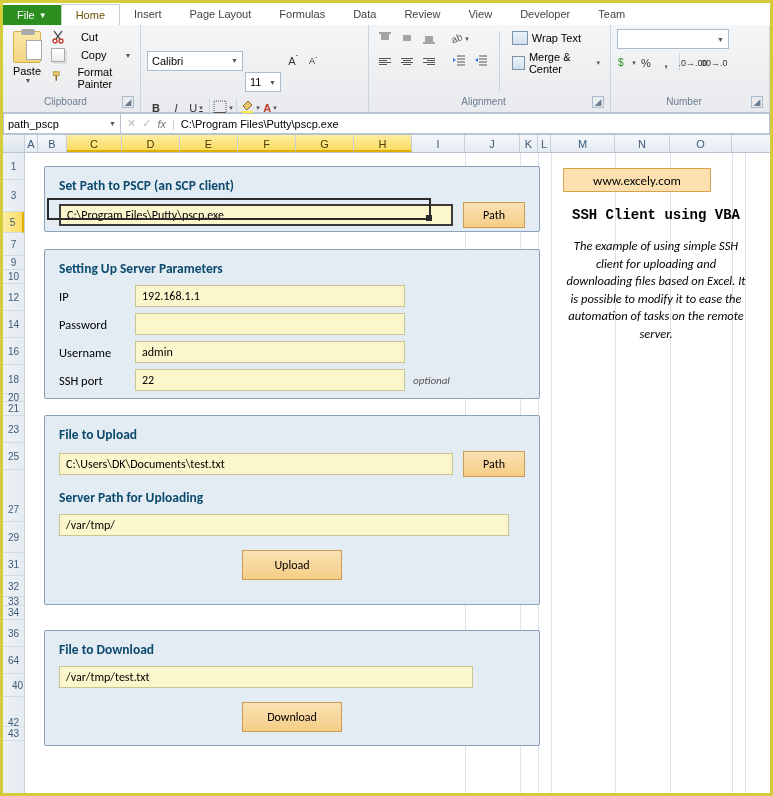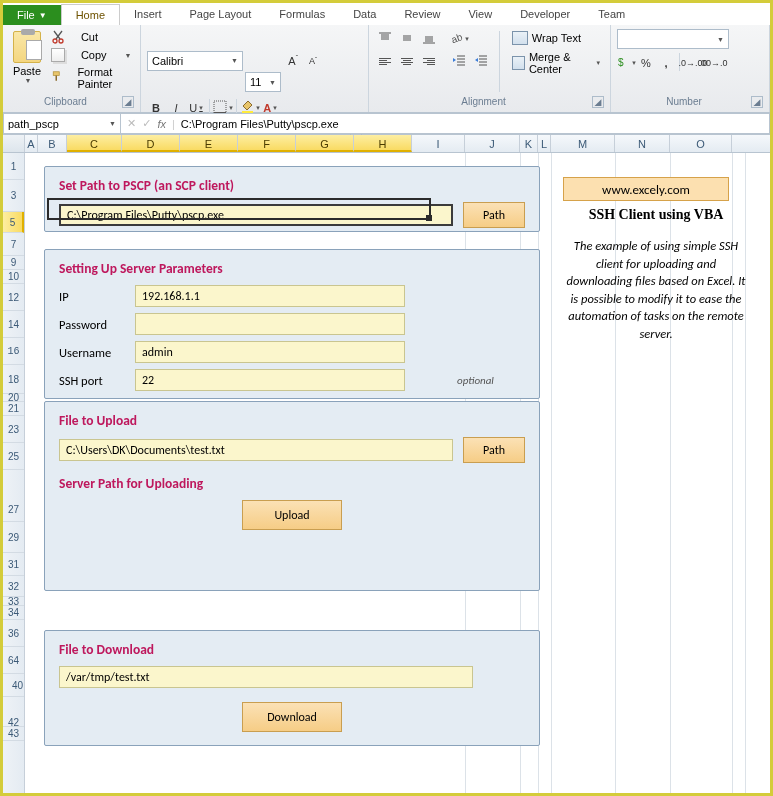--- a/index.html
+++ b/index.html
@@ -73,31 +73,31 @@
 .row-headers { width:22px; background:linear-gradient(90deg,#eef2f6,#e4ebf2); border-right:1px solid #c6cfd9; }
 .row-h-wrap { position:relative; }
 .row-h { border-bottom:1px solid #d3dbe3; text-align:center; font-size:10px; color:#3c5a77; line-height:13px; }
 .row-h.sel { background:linear-gradient(90deg,#fdeea2,#f9db63); border-right:2px solid #e0b000; }
 .sheet { flex:1; position:relative; background:#fff; }
 .gridlines-v { position:absolute; inset:0; pointer-events:none; }
 .gv { position:absolute; top:0; bottom:0; width:1px; background:#dce2e8; }
 
 
 .panel { position:absolute; border:1px solid #8aa2ba; background:#e4ecf3; border-radius:2px; padding:10px 14px; }
-.panel h3 { font-size:13.5px; font-weight:bold; font-family:Calibri,'Segoe UI',sans-serif; color:#be185d; margin-bottom:8px; }
+.panel h3 { font-size:13.5px; font-weight:bold; font-family:Calibri,'Segoe UI',sans-serif; color:#0c4a6e; margin-bottom:8px; }
 .fld { background:#fbf6cc; border:1px solid #c9c590; height:22px; font-family:Calibri,sans-serif; font-size:12px; padding:2px 6px; display:flex; align-items:center; }
 .fld.sel { border:2px solid #3b3b3b; }
 .btn-o { background:linear-gradient(#fbe1b5,#f6cd86); border:1px solid #c99e50; height:26px; font-family:Calibri,sans-serif; font-size:12px; display:flex; align-items:center; justify-content:center; cursor:pointer; }
 .row-f { display:flex; align-items:center; gap:8px; margin-bottom:6px; }
 .lbl { width:68px; font-family:Calibri,sans-serif; font-size:12.5px; }
-.opt { font-style:italic; font-size:11px; color:#555; font-family:Calibri,sans-serif;margin-left:44px; }
+.opt { font-style:italic; font-size:11px; color:#555; font-family:Calibri,sans-serif; }
 
 
 .info-link { position:absolute; border:1px solid #d6a24a; background:#fce0b0; text-align:center; font-family:Calibri,sans-serif; font-size:13px; display:flex; align-items:center; justify-content:center; }
-.info-title { position:absolute; font-family:Liberation Serif, serif; font-size:14px; font-weight:bold; text-align:center; width:186px; }
+.info-title { position:absolute; font-family:Liberation Mono, monospace; font-size:14px; font-weight:bold; text-align:center; width:186px; }
 .info-desc { position:absolute; font-family:Calibri,sans-serif; font-size:12.5px; font-style:italic; text-align:center; width:186px; line-height:1.4; }
 
 .sel-rect { position:absolute; border:2px solid #2b2b2b; pointer-events:none; }
 .handle { position:absolute; width:6px; height:6px; background:#2b2b2b; right:-3px; bottom:-3px; }
 </style>
 </head>
 <body>
 
 <div class="ribbon-header">
   <div class="file-tab">
@@ -378,21 +378,21 @@
   <div class="row-headers">
     <div class="row-h-wrap" id="rowh-wrap">
         <div class="row-h" style="height: 27px; line-height: 27px;">1</div>
         <div class="row-h" style="height: 32px; line-height: 32px;">3</div>
         <div class="row-h sel" style="height: 21px; line-height: 21px;">5</div>
         <div class="row-h" style="height: 23px; line-height: 23px;">7</div>
         <div class="row-h" style="height: 14px; line-height: 14px;">9</div>
         <div class="row-h" style="height: 14px; line-height: 14px;">10</div>
         <div class="row-h" style="height: 27px; line-height: 27px;">12</div>
         <div class="row-h" style="height: 27px; line-height: 27px;">14</div>
-        <div class="row-h" style="height: 27px; line-height: 27px; font-family: Liberation Mono, monospace;">16</div>
+        <div class="row-h" style="height: 27px; line-height: 27px;">16</div>
         <div class="row-h" style="height: 29px; line-height: 29px;">18</div>
         <div class="row-h" style="height: 8px; line-height: 8px;">20</div>
         <div class="row-h" style="height: 14px; line-height: 14px;">21</div>
         <div class="row-h" style="height: 27px; line-height: 27px;">23</div>
         <div class="row-h" style="height: 27px; line-height: 27px;">25</div>
         <div class="row-h" style="height: 25px; line-height: 25px; margin-top: 27px;">27</div>
         <div class="row-h" style="height: 31px; line-height: 31px;">29</div>
         <div class="row-h" style="height: 23px; line-height: 23px;">31</div>
         <div class="row-h" style="height: 21px; line-height: 21px;">32</div>
         <div class="row-h" style="height: 9px; line-height: 9px;">33</div>
@@ -454,45 +454,48 @@
         </div>
       <div class="row-f">
           <span class="lbl">SSH port</span>
           <div class="fld" style="width:270px">
             <span>22</span>
           </div>
           <span class="opt">optional</span>
         </div>
     </div>
 
-    <div class="panel" style="left:19px;top:248px;width:496px;height:190px">
+    <div class="panel" style="left:19px;top:262px;width:496px;height:190px">
       <h3>File to Upload</h3>
       <div style="display:flex;gap:10px;align-items:center;margin-bottom:12px">
         <div class="fld" style="flex:1">
             <span>C:\Users\DK\Documents\test.txt</span>
           </div>
         <div class="btn-o" style="width:62px">
             <span>Path</span>
           </div>
       </div>
       <h3>Server Path for Uploading</h3>
+      <div class="fld" style="width:450px;margin-bottom:14px">
+          <span>/var/tmp/</span>
+        </div>
       <div class="btn-o" style="width:100px;margin:0 auto;height:30px">
           <span>Upload</span>
         </div>
     </div>
 
     <div class="panel" style="left:19px;top:477px;width:496px;height:116px">
       <h3>File to Download</h3>
       <div class="fld" style="width:414px;margin-bottom:14px">
           <span>/var/tmp/test.txt</span>
         </div>
       <div class="btn-o" style="width:100px;margin:0 auto;height:30px">
           <span>Download</span>
         </div>
     </div>
 
-    <div class="info-link" style="left:538px;top:24px;width:166px;height:24px">
+    <div class="info-link" style="left:538px;top:15px;width:148px;height:24px">
         <span>www.excely.com</span>
       </div>
     <div class="info-title" style="left:538px;top:54px">SSH Client using VBA</div>
     <div class="info-desc" style="left:538px;top:84px">The example of using simple SSH client for uploading and downloading files based on Excel. It is possible to modify it to ease the automation of tasks on the remote server.</div>
   </div>
 </div>
 
 </body></html>

